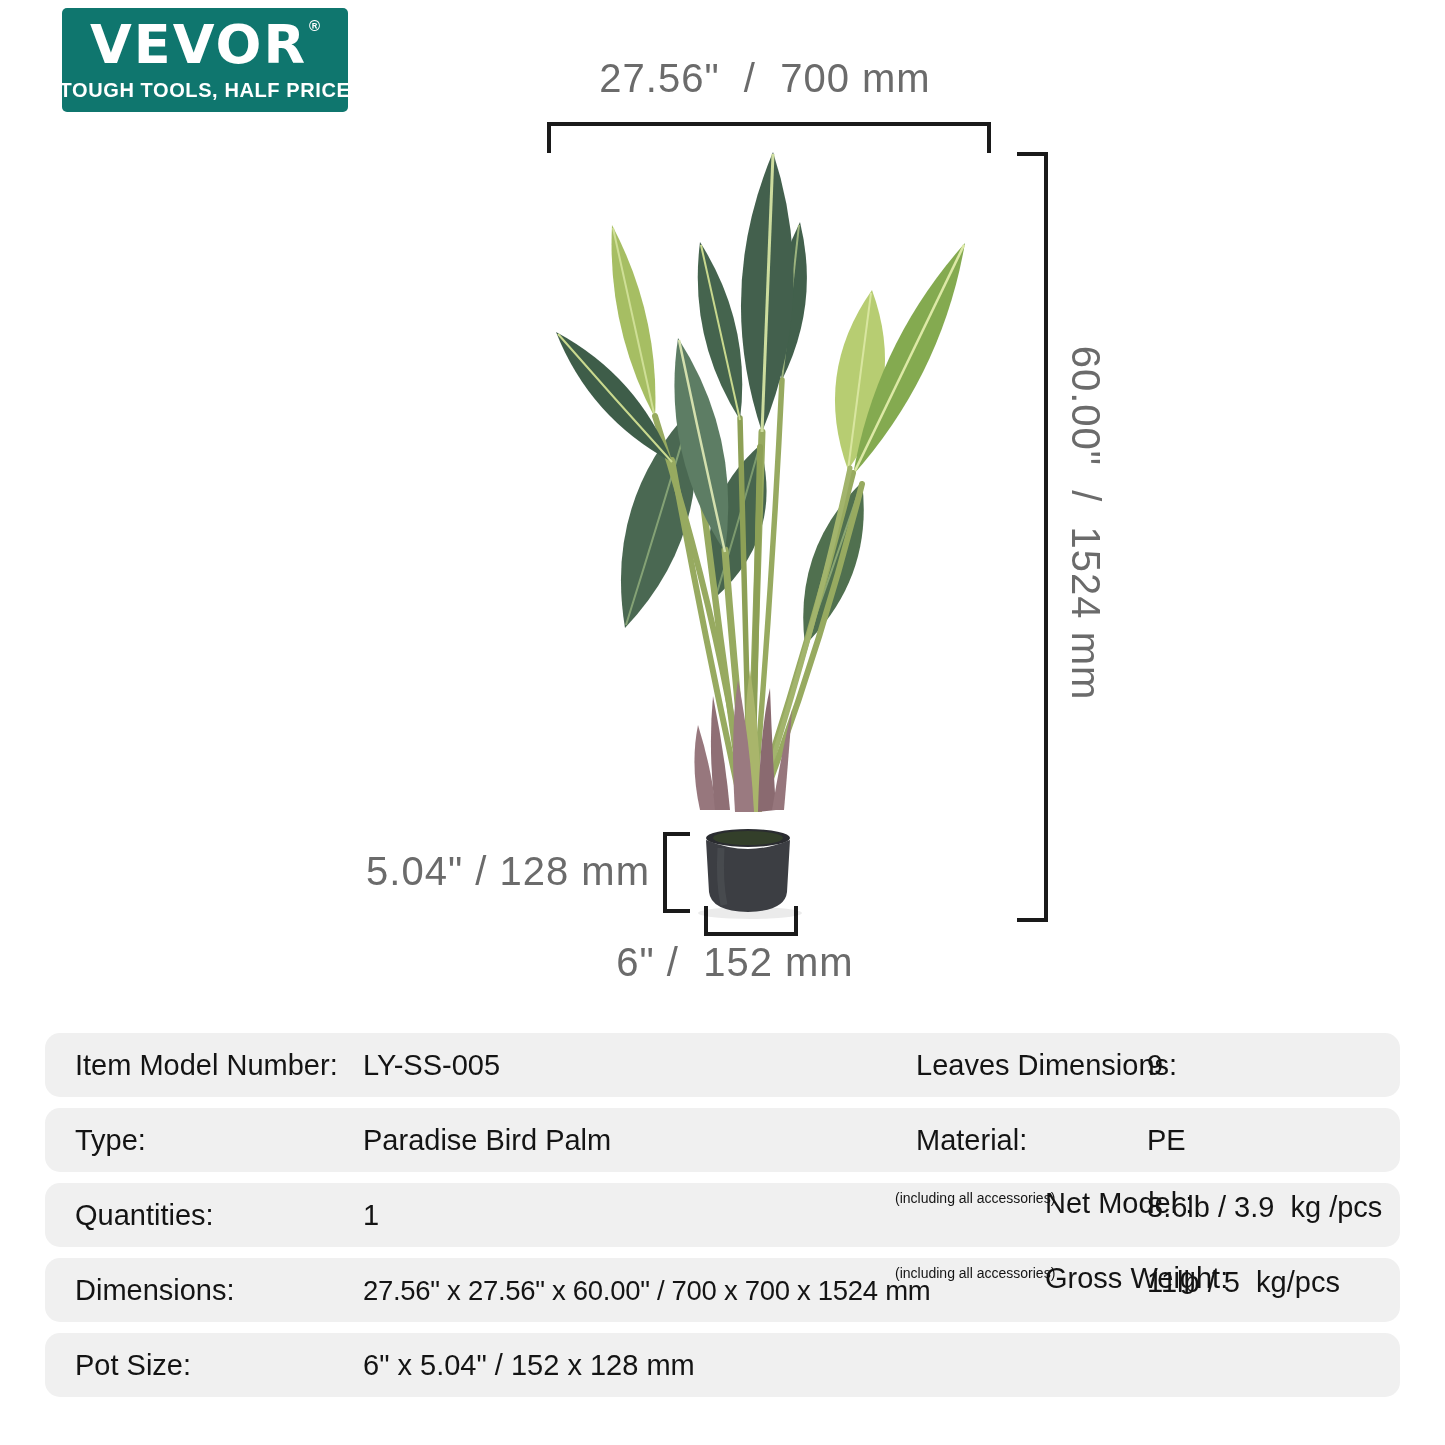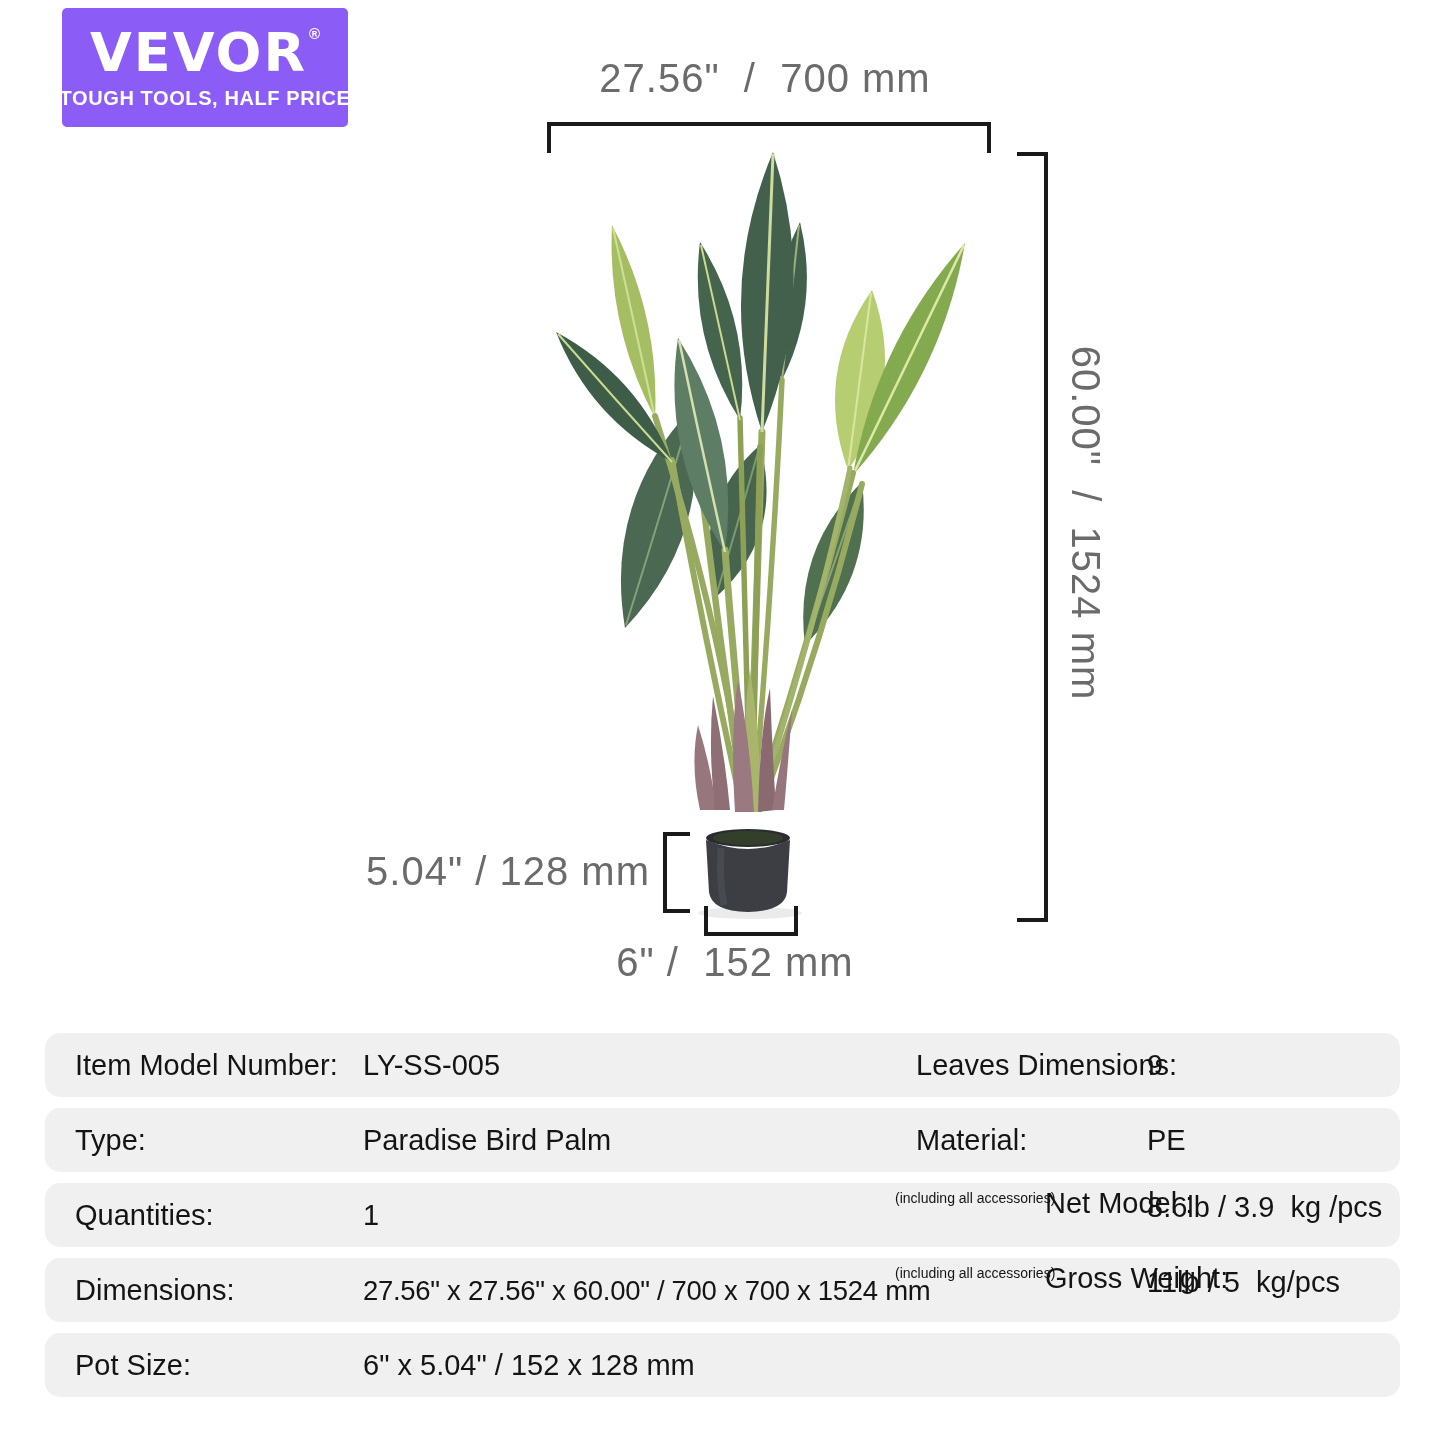--- a/index.html
+++ b/index.html
@@ -2,22 +2,22 @@
 <html><head>
 <meta charset="utf-8">
 <style>
   html,body{margin:0;padding:0;background:#ffffff;}
   .canvas{
     position:relative;width:1445px;height:1445px;background:#ffffff;
     font-family:"Liberation Sans",sans-serif;overflow:hidden;
   }
   
   .logo{
-    position:absolute;left:62px;top:8px;width:286px;height:119px;
-    background:#8b5cf6;border-radius:5px;color:#fff;
+    position:absolute;left:62px;top:8px;width:286px;height:104px;
+    background:#0f766e;border-radius:5px;color:#fff;
     display:flex;flex-direction:column;align-items:center;justify-content:center;
   }
   .logo .brandline{position:relative;display:flex;align-items:flex-start;line-height:1;}
   .logo .brand{
     font-size:54px;font-weight:800;letter-spacing:2px;line-height:1;
     font-family:"DejaVu Sans","Liberation Sans",sans-serif;
   }
   .logo .reg{font-size:15px;font-weight:700;margin-top:0;margin-left:2px;}
   .logo .tagline{font-size:20px;font-weight:700;letter-spacing:0.6px;margin-top:7px;white-space:pre;}
   

